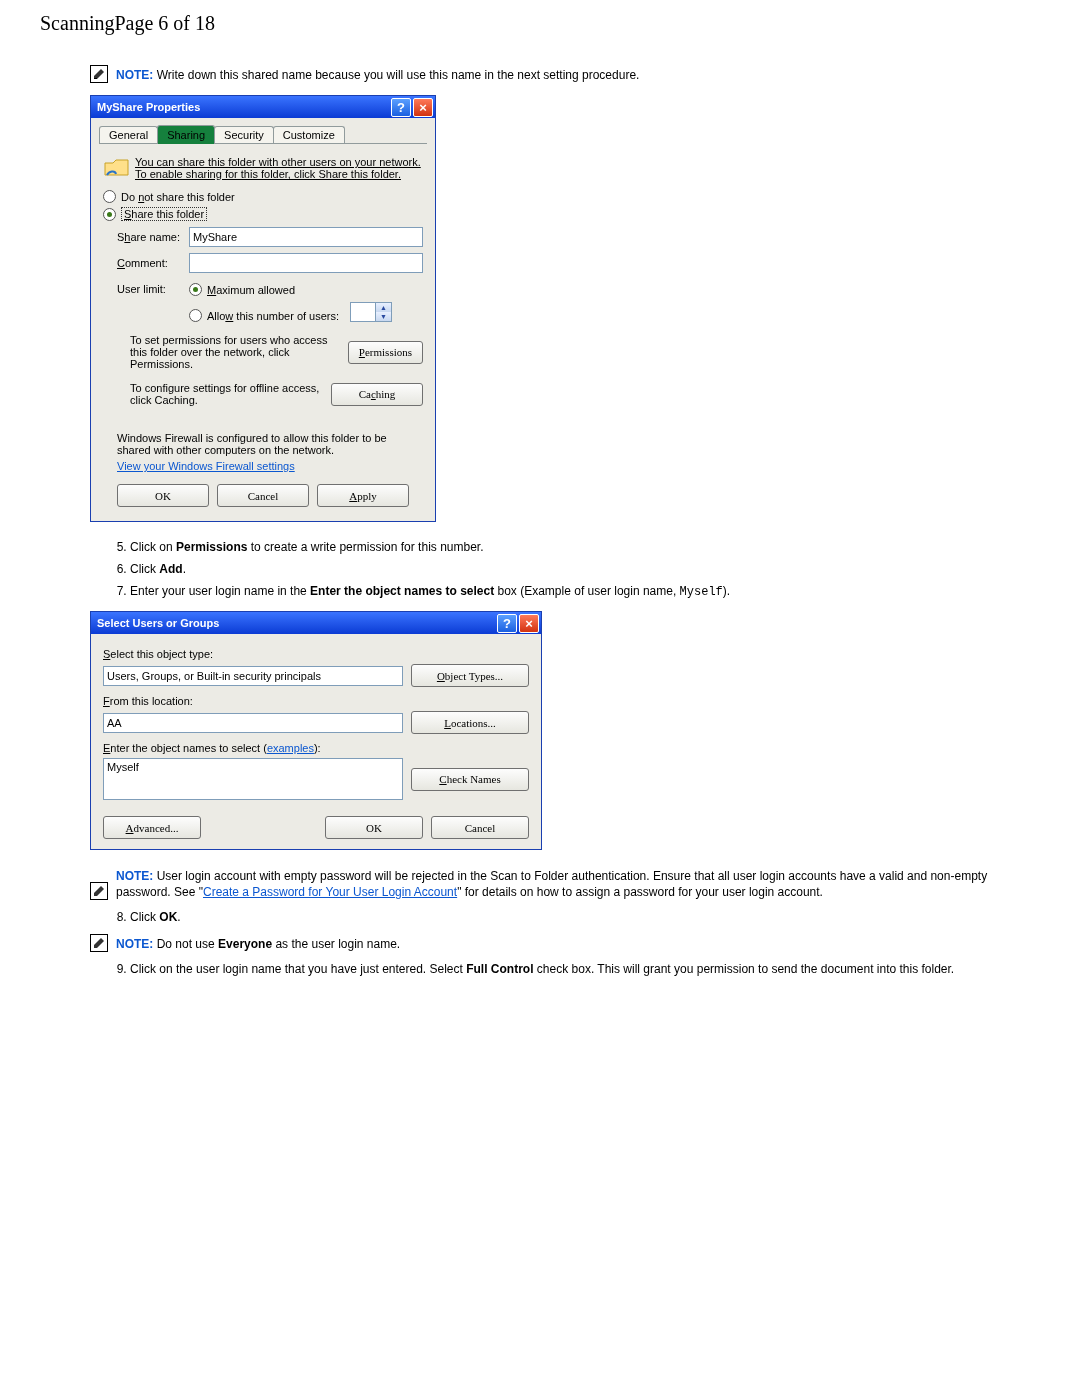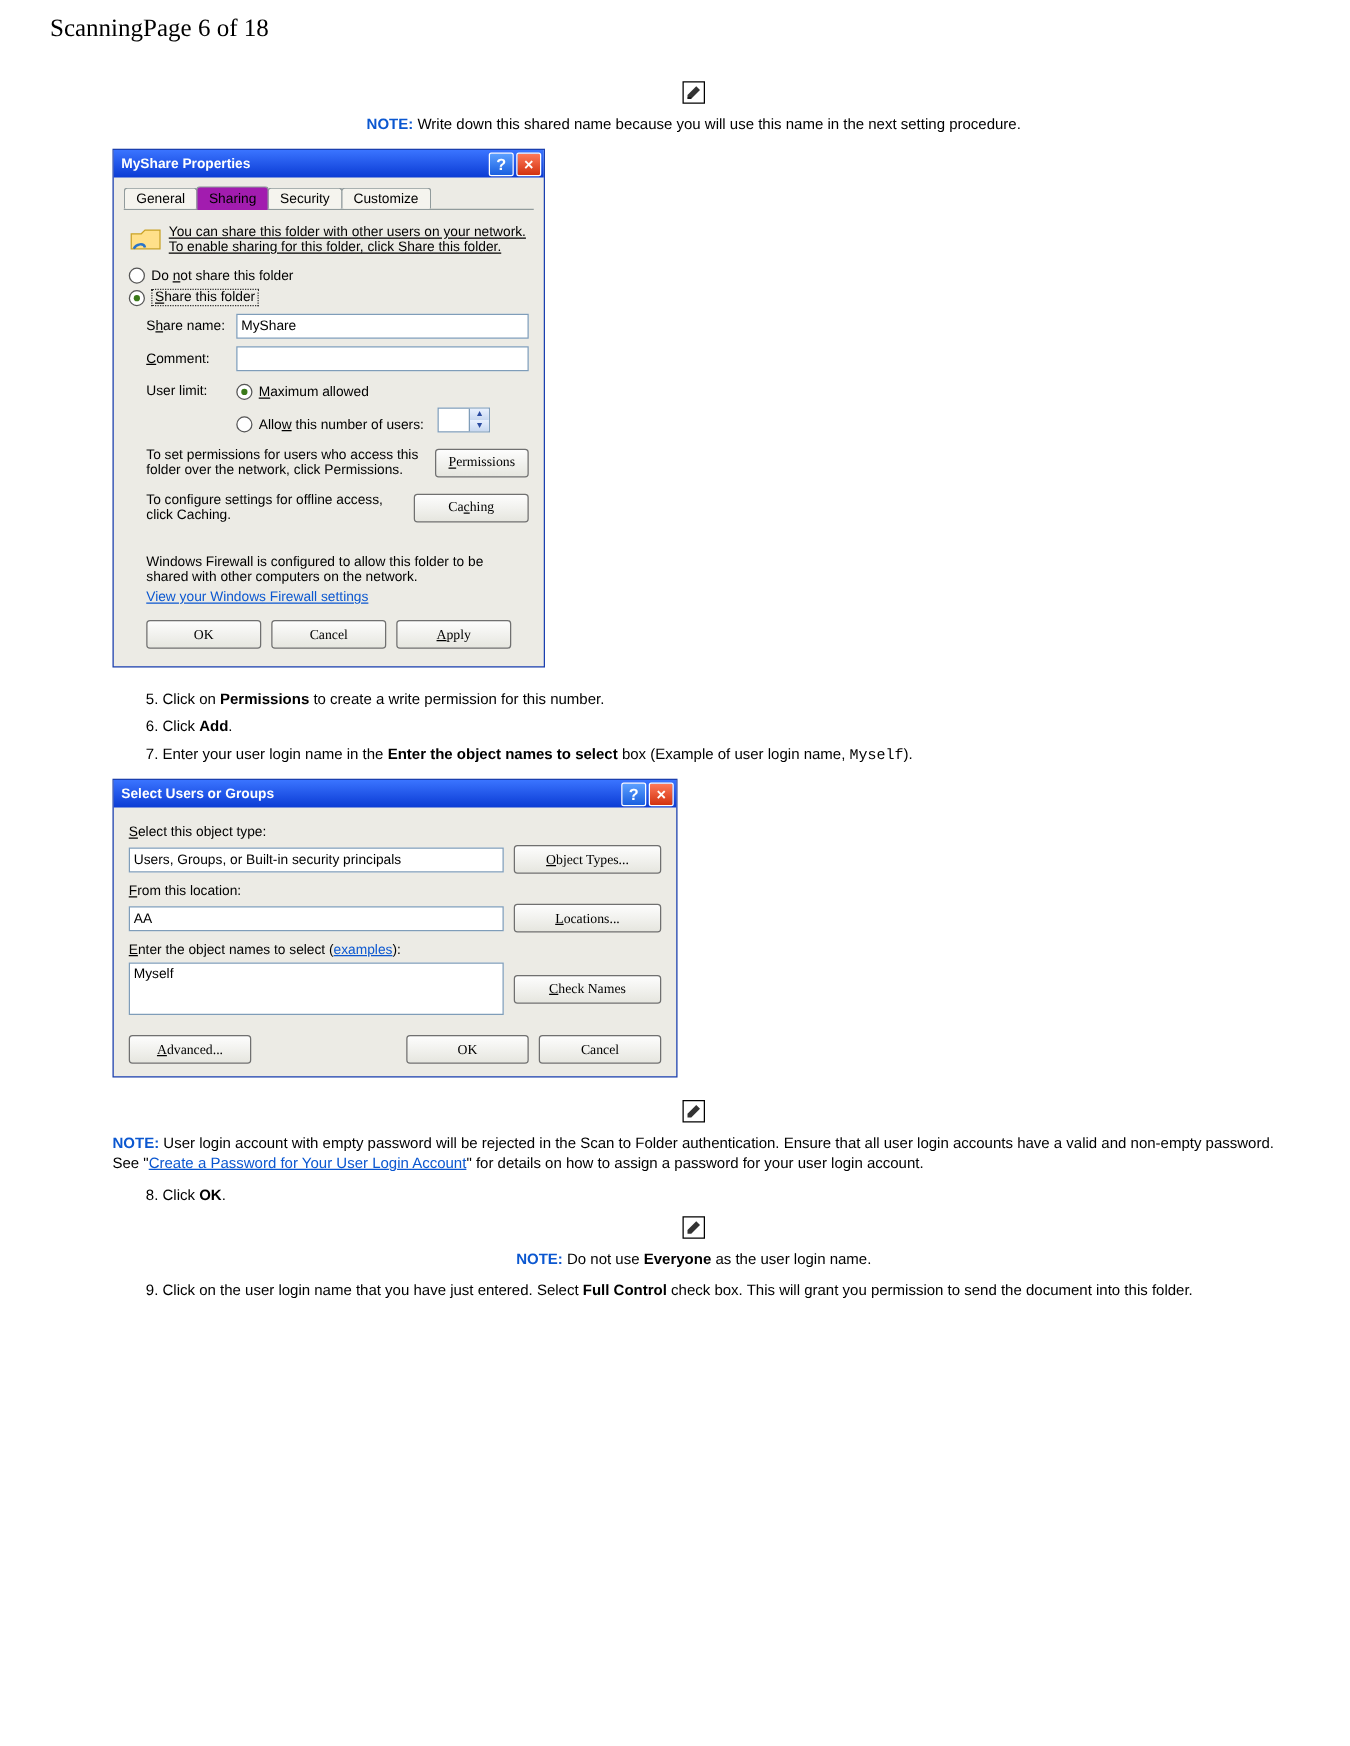--- a/index.html
+++ b/index.html
@@ -1,57 +1,57 @@
 <!DOCTYPE html>
 <html><head>
 <meta charset="utf-8">
 <style>
   html,body{margin:0;padding:0;background:#fff;font-family:Verdana,Geneva,sans-serif;color:#000;font-size:12px;}
   .page{width:1080px;min-height:1397px;position:relative;box-sizing:border-box;padding:12px 40px 0 40px;}
   .page-header{display:flex;justify-content:flex-start;font-family:"Times New Roman",serif;font-size:20px;margin-bottom:30px;}
   .content{padding-left:50px;padding-right:20px;}
-  .note{display:flex;align-items:center;gap:8px;margin:10px 0;flex-direction:column;}
+  .note{display:flex;align-items:flex-end;gap:8px;margin:10px 0;}
   .note-icon{width:16px;height:16px;flex:0 0 16px;border:1px solid #000;background:#fff;position:relative;}
   .note-icon svg{position:absolute;top:0;left:0;}
   .note-text{font-size:12px;line-height:1.35;}
   .note-label{color:#0b57d0;font-weight:bold;}
   a.inline{color:#0b57d0;text-decoration:underline;}
   ol.steps{margin:0;padding-left:40px;font-size:12px;}
   ol.steps li{margin:8px 0;}
   code.mono{font-family:"Courier New",monospace;}
   
   .dlg{margin:12px 0 18px 0;border:1px solid #1a3fb0;background:#ecebe5;font-family:Tahoma,Verdana,sans-serif;color:#000;}
   .dlg1{width:344px;}
   .dlg-titlebar{height:22px;background:linear-gradient(to bottom,#3a74ff,#0b3bd4);display:flex;align-items:center;justify-content:space-between;padding:0 2px 0 6px;}
   .dlg-title{color:#fff;font-weight:bold;font-size:11px;}
   .dlg-tbtns{display:flex;gap:2px;}
   .tbtn{width:18px;height:17px;border:1px solid #fff;border-radius:2px;display:flex;align-items:center;justify-content:center;font-family:Arial,sans-serif;font-weight:bold;}
   .tbtn.help{background:linear-gradient(#5ca0ff,#1a5fe0);color:#fff;font-size:13px;}
   .tbtn.close{background:linear-gradient(#ff7a5a,#d23210);color:#fff;font-size:13px;}
   .dlg-body{padding:6px 8px 10px 8px;font-size:11px;}
   .tabs{display:flex;align-items:flex-end;border-bottom:1px solid #919b9c;margin-bottom:6px;}
   .tab{padding:2px 9px;border:1px solid #919b9c;border-bottom:none;border-top-left-radius:3px;border-top-right-radius:3px;background:#f5f4ee;margin-right:-1px;font-size:11px;position:relative;}
-  .tab.active{background:#a21caf;top:1px;padding-top:3px;padding-bottom:3px;z-index:2;}
+  .tab.active{background:#15803d;top:1px;padding-top:3px;padding-bottom:3px;z-index:2;}
   .share-panel{padding:6px 4px 2px 4px;}
   .share-desc{display:flex;gap:4px;text-decoration:underline;}
   .folder-icon{width:28px;height:24px;flex:0 0 28px;}
   .radio-row{display:flex;align-items:flex-end;gap:5px;margin-top:4px;}
   .radio{width:11px;height:11px;border:1px solid #555;border-radius:50%;background:#fff;display:inline-flex;align-items:center;justify-content:center;}
   .radio .dot{width:5px;height:5px;border-radius:50%;background:#3b7a1a;}
   .dotted{border:1px dotted #333;padding:0 2px;}
   .form-row{display:flex;align-items:center;margin-top:6px;}
   .form-lbl{width:72px;flex:0 0 72px;}
   .txt{height:18px;border:1px solid #7f9db9;background:#fff;flex:1;padding:0 3px;display:flex;align-items:center;}
   .userlimit{display:flex;margin-top:10px;}
   .userlimit .col{flex:1;}
   .spinner{width:40px;height:18px;border:1px solid #7f9db9;background:#fff;display:inline-flex;margin-left:6px;position:relative;}
   .spinner .arrows{width:15px;border-left:1px solid #7f9db9;display:flex;flex-direction:column;position:absolute;right:0;top:0;bottom:0;}
   .spinner .arrows span{flex:1;display:flex;align-items:center;justify-content:center;font-size:7px;background:linear-gradient(#e8f0ff,#c8d8f0);color:#2a4aa0;}
   .perm-row{display:flex;align-items:center;gap:8px;margin-top:12px;}
-  .perm-row .txtblk{flex:1;}
+  .perm-row .txtblk{flex:1;margin-left:13px;}
   .winbtn{height:21px;padding:0 10px;border:1px solid #707070;border-radius:3px;background:linear-gradient(#fdfdfd,#e6e6df);font-family:Tahoma;font-size:11px;display:inline-flex;align-items:center;justify-content:center;}
   .firewall{margin-top:26px;margin-bottom:6px;}
   .fw-link{color:#0b57d0;text-decoration:underline;display:inline-block;margin-top:4px;}
   .dlg-footer{display:flex;justify-content:center;gap:8px;border-top:0;padding:6px 0 2px 0;}
   .dlg-footer .winbtn{width:70px;justify-content:center;}
   
   .dlg2{width:450px;}
   .dlg2 .dlg-body{padding:10px 12px 10px 12px;}
   .d2-row{margin-top:4px;}
   .d2-grid{display:flex;align-items:center;gap:8px;}

